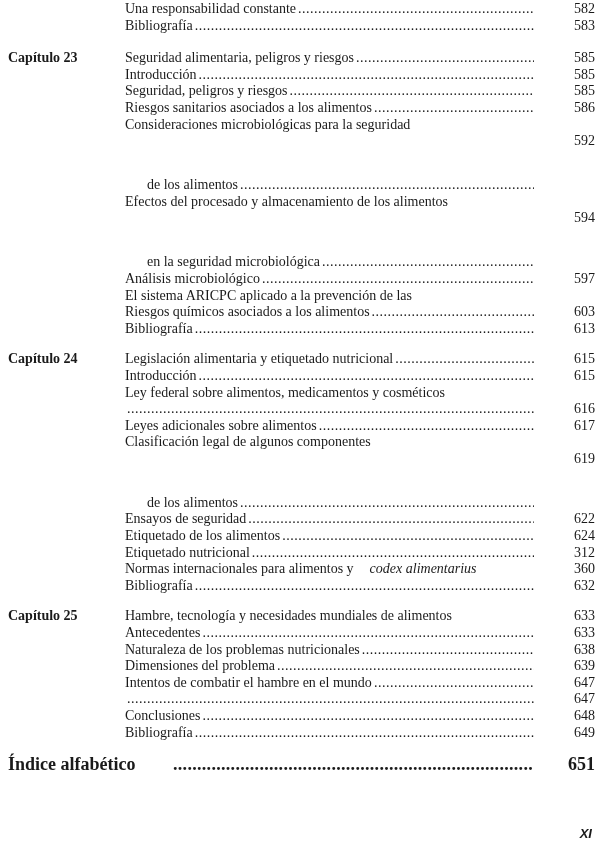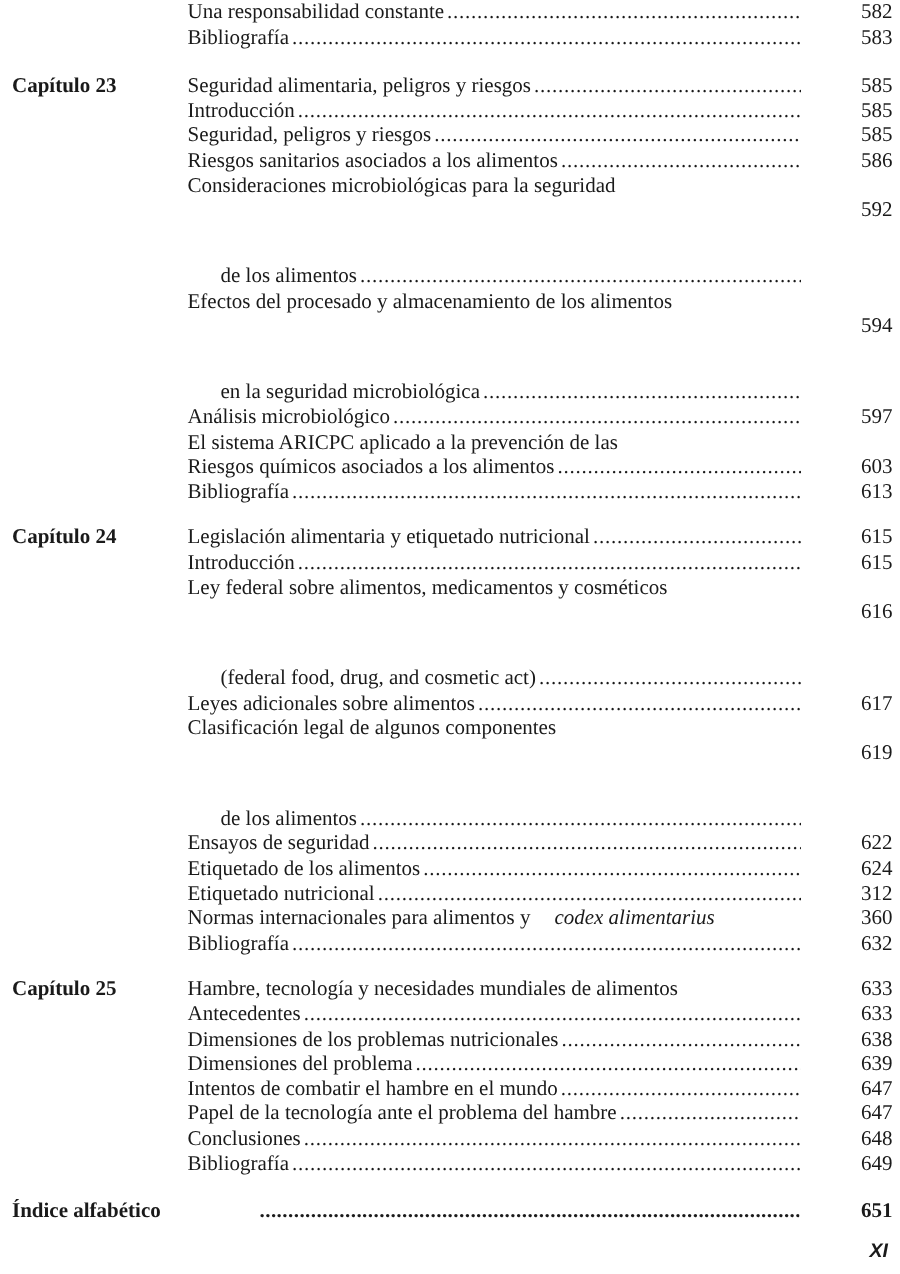--- a/index.html
+++ b/index.html
@@ -36,21 +36,21 @@
   }
   .row .dots::before {
     content: "........................................................................................................................................................................";
   }
   .row .page-num {
     position: absolute; left: 430px; width: 40px; top: 0;
     text-align: right;
   }
   .index-row {
     position: relative; height: 18px;
-    font-weight: bold; font-size: 14px; line-height: 18px;
+    font-weight: bold; font-size: 18px; line-height: 18px;
     margin-top: 2px;
   }
   .index-row .label { position: absolute; left: 8px; top: 0; }
   .index-row .dots {
     position: absolute; left: 173px; width: 360px; top: 0;
     overflow: hidden; white-space: nowrap; letter-spacing: 0.3px;
   }
   .index-row .dots::before {
     content: "................................................................................................................................................................................";
   }
@@ -180,21 +180,20 @@
           </div>
           <span class="page-num">615</span>
         </div>
         <div class="row">
           <div class="lead">
             <span class="text">Ley federal sobre alimentos, medicamentos y cosméticos</span>
           </div>
         </div>
         <div class="row indent">
           <div class="lead">
-            <span class="text">(federal food, drug, and cosmetic act)</span>
             <span class="dots"></span>
           </div>
           <span class="page-num">616</span>
         </div>
         <div class="row">
           <div class="lead">
             <span class="text">Leyes adicionales sobre alimentos</span>
             <span class="dots"></span>
           </div>
           <span class="page-num">617</span>
@@ -257,42 +256,41 @@
         </div>
         <div class="row">
           <div class="lead">
             <span class="text">Antecedentes</span>
             <span class="dots"></span>
           </div>
           <span class="page-num">633</span>
         </div>
         <div class="row">
           <div class="lead">
-            <span class="text">Dimensiones de los problemas nutricionales</span>
+            <span class="text">Naturaleza de los problemas nutricionales</span>
             <span class="dots"></span>
           </div>
           <span class="page-num">638</span>
         </div>
         <div class="row">
           <div class="lead">
             <span class="text">Dimensiones del problema</span>
             <span class="dots"></span>
           </div>
           <span class="page-num">639</span>
         </div>
         <div class="row">
           <div class="lead">
             <span class="text">Intentos de combatir el hambre en el mundo</span>
             <span class="dots"></span>
           </div>
           <span class="page-num">647</span>
         </div>
         <div class="row">
           <div class="lead">
-            <span class="text">Papel de la tecnología ante el problema del hambre</span>
             <span class="dots"></span>
           </div>
           <span class="page-num">647</span>
         </div>
         <div class="row">
           <div class="lead">
             <span class="text">Conclusiones</span>
             <span class="dots"></span>
           </div>
           <span class="page-num">648</span>

